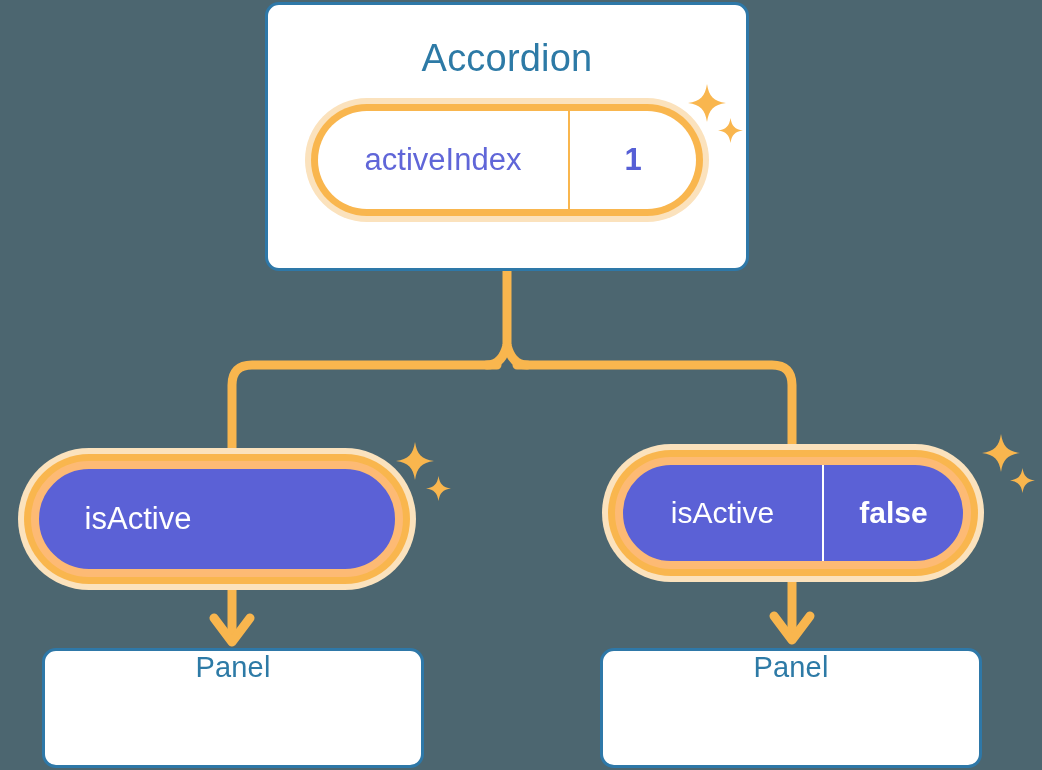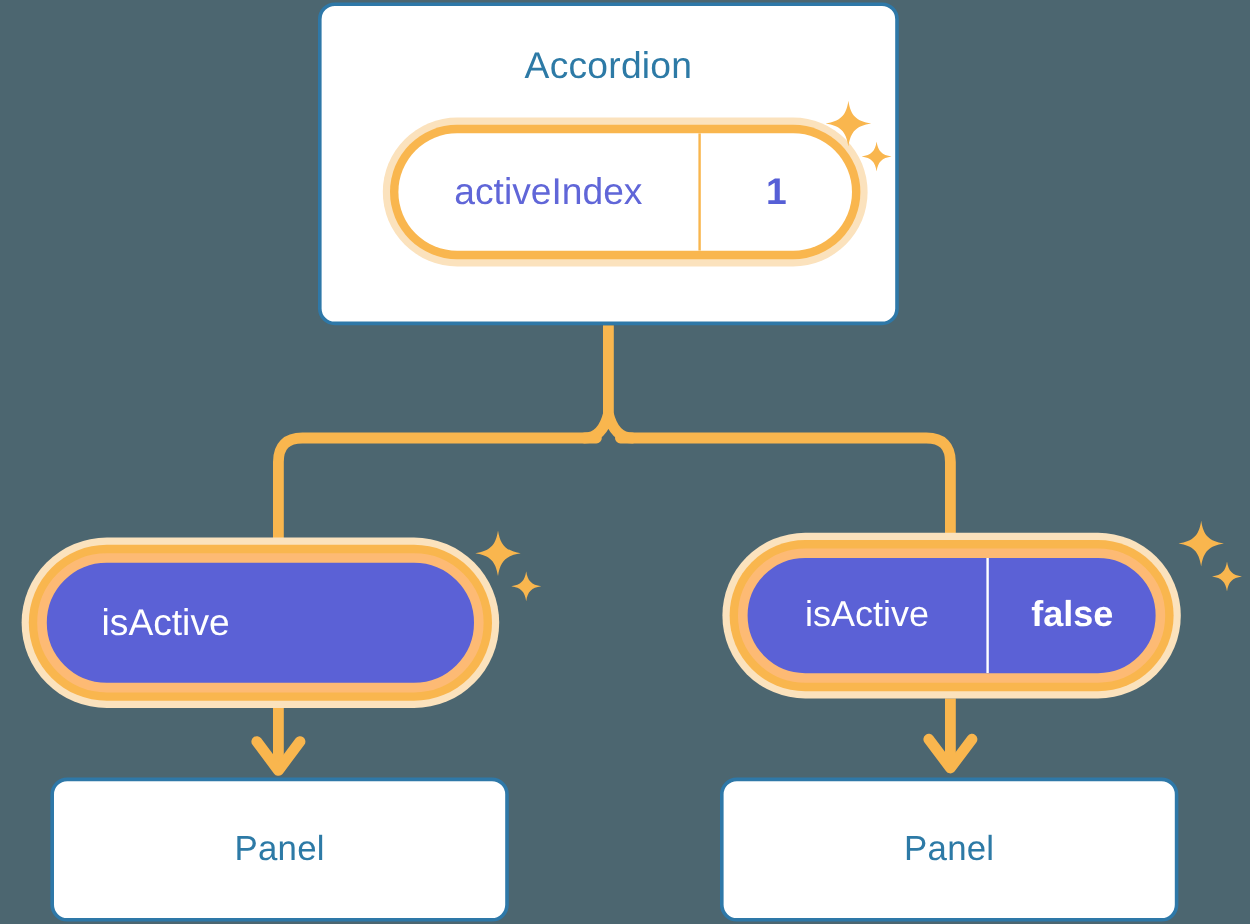--- a/index.html
+++ b/index.html
@@ -35,21 +35,21 @@
   .card {
     position: absolute;
     background: #ffffff;
     border: 3px solid #2e78a8;
     border-radius: 14px;
     z-index: 3;
   }
 
   .card-title {
     color: #2d7aa6;
-    font-size: 31px;
+    font-size: 38px;
     font-weight: 400;
     text-align: center;
     letter-spacing: 0.2px;
     white-space: nowrap;
   }
 
   
   #accordion-card {
     left: 265px;
     top: 2px;
@@ -59,21 +59,21 @@
   #accordion-card .card-title {
     margin-top: 32px;
   }
 
   
   .panel-card {
     width: 382px;
     height: 120px;
     top: 648px;
     display: flex;
-    align-items: center;
+    align-items: flex-start;
     justify-content: center;
   }
   #panel-left  { left: 42px; }
   #panel-right { left: 600px; }
   .panel-card .card-title { font-size: 29px; margin: 0; }
 
   
   .pill {
     position: absolute;
     display: flex;
@@ -143,21 +143,21 @@
     font-weight: 400;
   }
   .pill-solid .pill-val {
     color: #ffffff;
     font-weight: 700;
     border-left: 2px solid #ffffff;
   }
 
   
   #pill-activeindex {
-    left: 319px;
+    left: 305px;
     top: 98px;
     width: 404px;
     height: 124px;
     font-size: 31px;
   }
   #pill-activeindex .pill-key { flex: 0 0 250px; }
   #pill-activeindex .pill-val { flex: 1 1 auto; }
 
   #pill-isactive-left {
     left: 18px;

